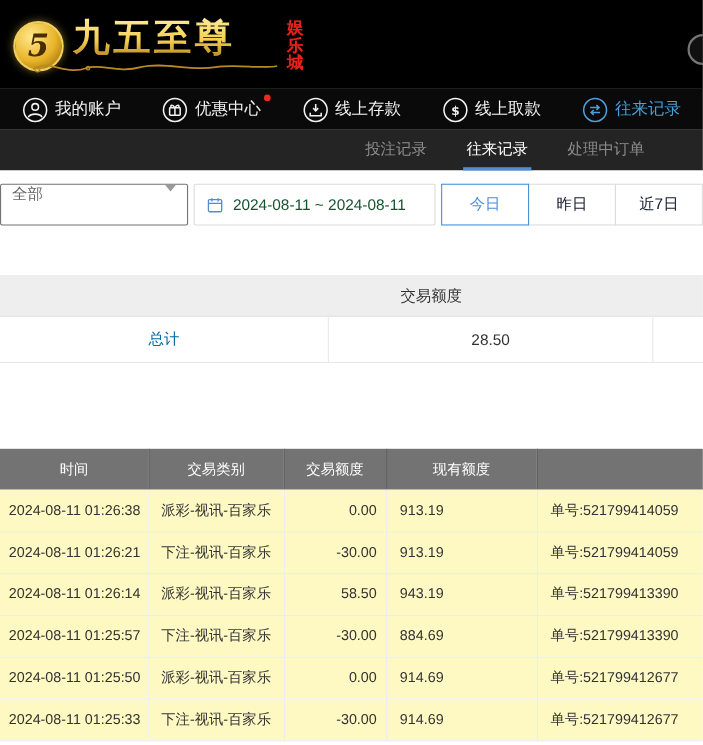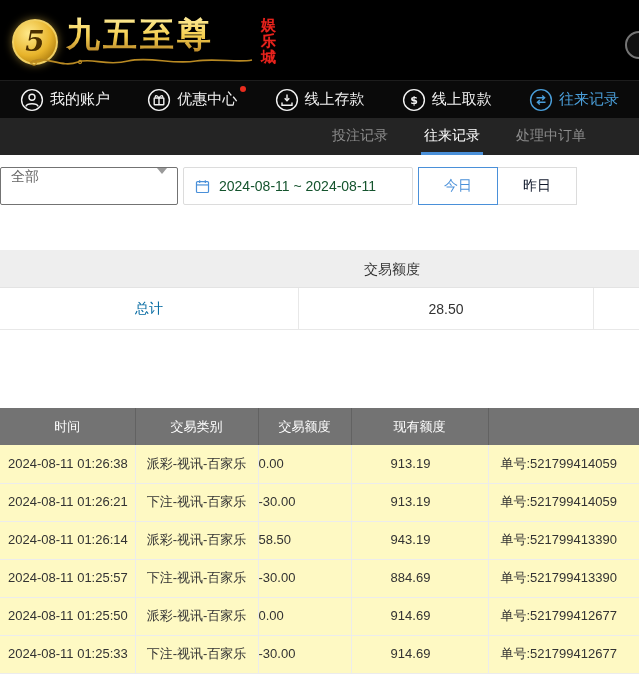--- a/index.html
+++ b/index.html
@@ -139,22 +139,22 @@
   }
   .tx-table thead th:last-child { border-right: none; }
   .tx-table tbody td {
     height: 38px; font-size: 13px; color: #333; background: #fef9c3;
     border-bottom: 1px solid #ececec; border-right: 1px solid #ececec;
     line-height: 16px; overflow: hidden;
   }
   .tx-table tbody td:last-child { border-right: none; }
   .td-time    { padding-left: 8px; white-space: nowrap; }
   .td-type    { text-align: center; padding: 0 10px; }
-  .td-amount  { text-align: left; padding-right: 8px; margin-left: 39px; }
-  .td-balance { text-align: center; padding-right: 18px; }
+  .td-amount  { text-align: right; padding-right: 8px; margin-left: 39px; }
+  .td-balance { text-align: left; padding-right: 18px; padding-left: 12px; }
   .td-note    { padding-left: 12px; white-space: nowrap; }
 </style>
 </head>
 <body>
 
 <header class="site-header">
   <div class="logo">
     <div class="emblem">
       <span>5</span>
     </div>
@@ -233,20 +233,21 @@
       <rect x="3.5" y="5" width="17" height="15.5" rx="1.5"></rect>
       <line x1="8" y1="3" x2="8" y2="7.2"></line>
       <line x1="16" y1="3" x2="16" y2="7.2"></line>
       <line x1="3.5" y1="9.8" x2="20.5" y2="9.8"></line>
     </svg>
     <span>2024-08-11 ~ 2024-08-11</span>
   </div>
   <div class="btn-group">
     <button class="qbtn active">今日</button>
     <button class="qbtn">昨日</button>
+    <button class="qbtn">近7日</button>
   </div>
 </div>
 
 <div class="summary">
   <div class="summary-header">
     <span>交易额度</span>
   </div>
   <div class="summary-row">
     <div class="sum-cell-label">总计</div>
     <div class="sum-cell-value">28.50</div>

